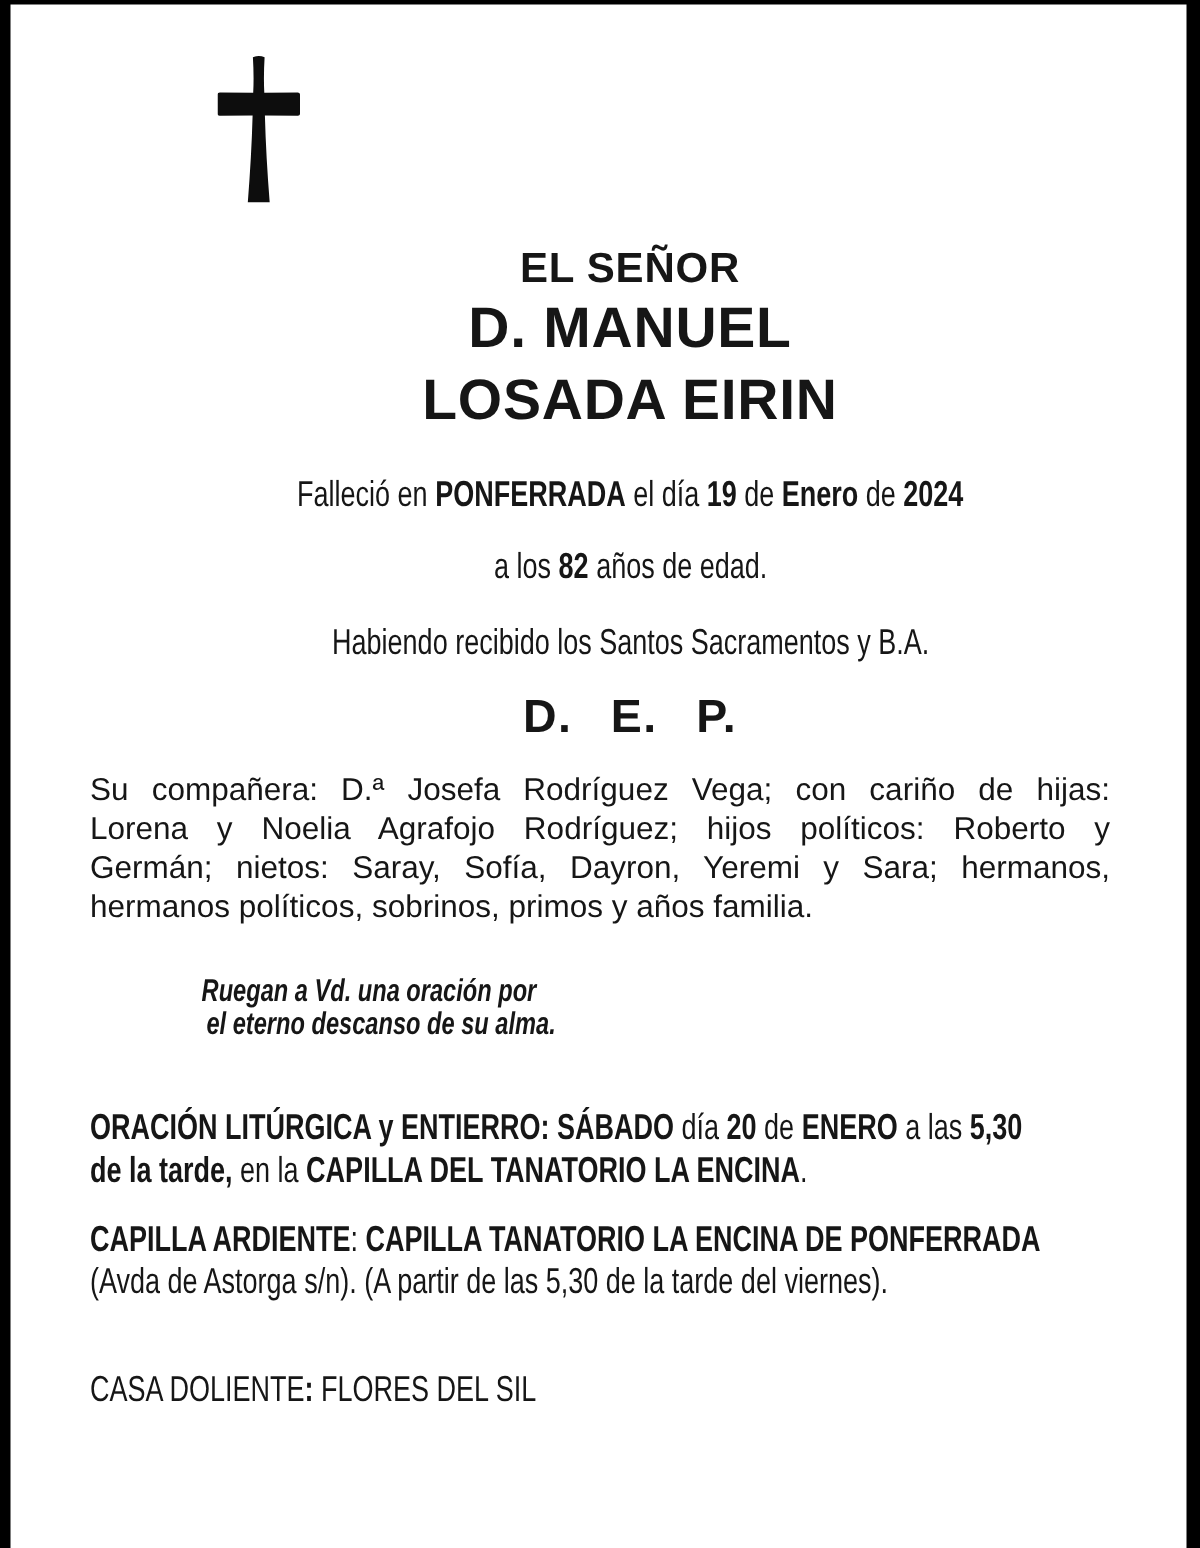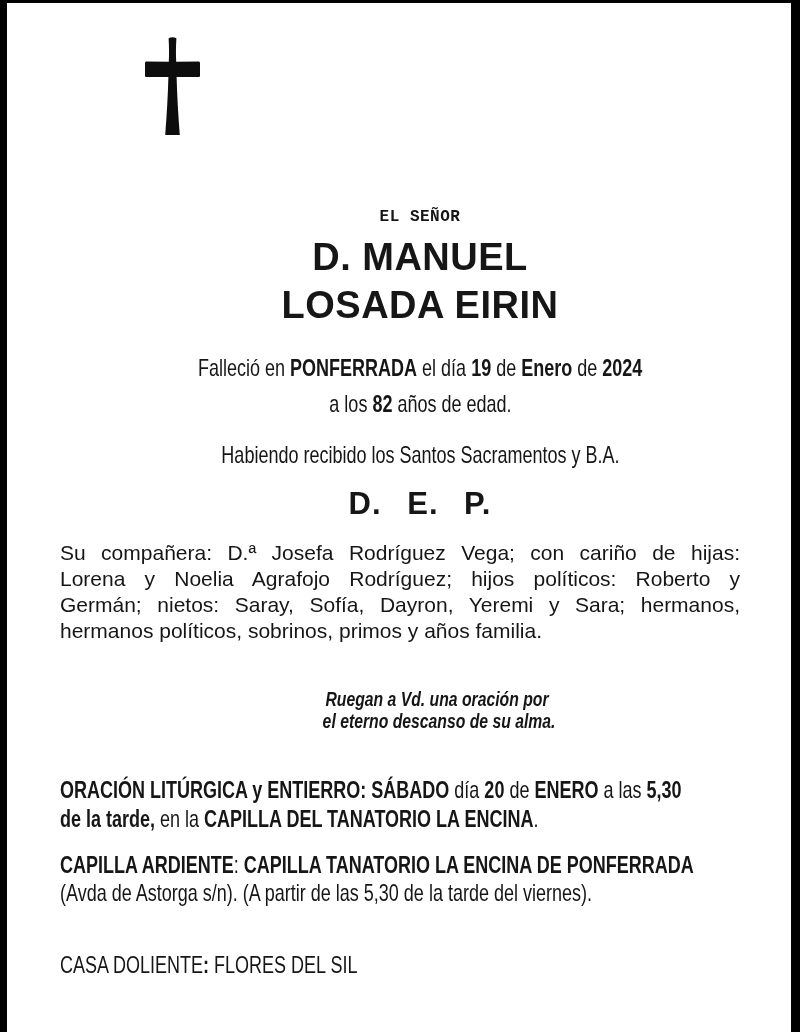--- a/index.html
+++ b/index.html
@@ -24,33 +24,33 @@
   .cx  { display:inline-block; white-space:nowrap; transform:scaleX(0.75); }
   .o-c { transform-origin:50% 50%; }
   .o-l { transform-origin:0 50%; }
   .o-r { transform-origin:100% 50%; }
 
   .b { font-weight:bold; }
 
   .cross-wrap { margin:34px 0 0 138px; width:55px; height:98px; }
   .cross-wrap svg { display:block; width:55px; height:98px; }
 
-  .honorific { margin-top:70px; font-size:16px; line-height:24px; font-weight:bold; letter-spacing:.5px;font-family:Liberation Mono, monospace; }
+  .honorific { margin-top:32px; font-size:28px; line-height:24px; font-weight:bold; letter-spacing:.5px; }
   .name      { margin-top:4px; font-size:38px; line-height:48px; font-weight:bold; letter-spacing:.5px; }
 
   .line-death { margin-top:24px; font-size:24px; line-height:30px; }
-  .line-age   { margin-top:6px;  font-size:24px; line-height:30px; }
+  .line-age   { margin-top:18px;  font-size:24px; line-height:30px; }
   .line-sacr  { margin-top:21px; font-size:24px; line-height:30px; }
   .dep        { margin-top:19px; font-size:31px; line-height:30px; font-weight:bold; word-spacing:16px; letter-spacing:1px; }
 
   .family { margin-top:21px; font-size:21px; line-height:26px; }
   .family .jl   { text-align:justify; text-align-last:justify; }
   .family .last { text-align:left; }
 
-  .prayer { margin-top:44px; font-size:21px; line-height:22px; font-weight:bold; font-style:italic; text-align:center; }
+  .prayer { margin-top:32px; font-size:21px; line-height:22px; font-weight:bold; font-style:italic; text-align:left; }
 
   .funeral { margin-top:43px; font-size:24px; line-height:29px; }
   .wake    { margin-top:18px; font-size:24px; line-height:28px; }
   .casa    { margin-top:43px; font-size:24px; line-height:30px; }
 </style>
 </head>
 <body>
 
 <div class="sheet">
 

